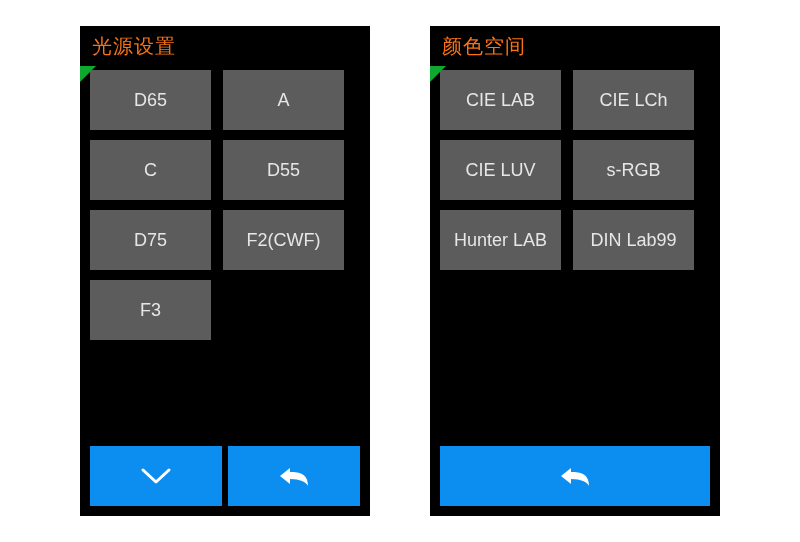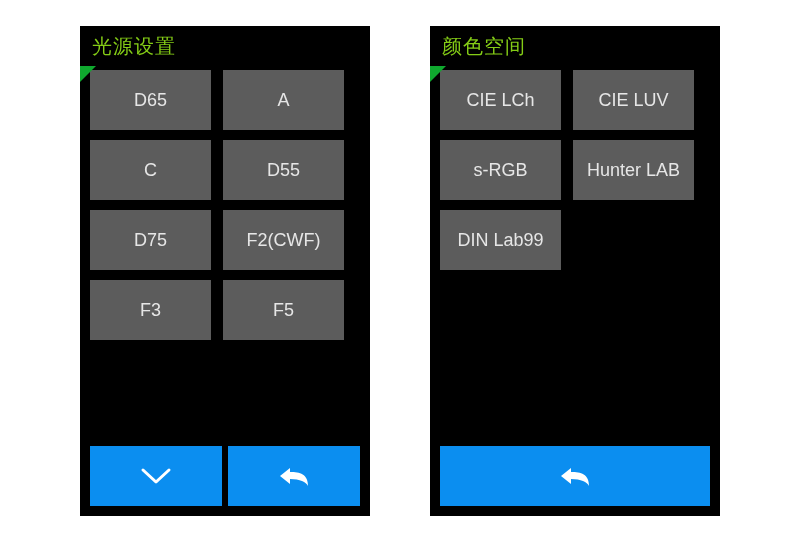--- a/index.html
+++ b/index.html
@@ -26,21 +26,21 @@
     background: #000000;
     display: flex;
     flex-direction: column;
     position: relative;
   }
   .titlebar {
     height: 40px;
     display: flex;
     align-items: center;
     padding: 0 12px;
-    color: #84cc16;
+    color: #f97316;
     font-size: 20px;
     letter-spacing: 1px;
   }
   .content {
     flex: 1;
     position: relative;
     padding: 4px 26px 12px 10px;
   }
   .corner-marker {
     position: absolute;
@@ -111,23 +111,20 @@
           </div>
         <div class="cell">
             <span>D75</span>
           </div>
         <div class="cell">
             <span>F2(CWF)</span>
           </div>
         <div class="cell">
             <span>F3</span>
           </div>
-        <div class="cell">
-            <span>F5</span>
-          </div>
       </div>
     </div>
     <div class="footer">
       <div class="fbtn">
         <span>
           <svg width="34" height="20" viewBox="0 0 34 20">
               <polyline points="4,4 17,16 30,4" fill="none" stroke="#ffffff" stroke-width="3" stroke-linecap="round" stroke-linejoin="round"></polyline>
             </svg>
         </span>
       </div>
@@ -141,20 +138,23 @@
     </div>
   </div>
 
   <div class="device">
     <div class="titlebar">
       <span>颜色空间</span>
     </div>
     <div class="content">
       <div class="corner-marker"></div>
       <div class="grid">
+        <div class="cell">
+            <span>CIE LAB</span>
+          </div>
         <div class="cell">
             <span>CIE LCh</span>
           </div>
         <div class="cell">
             <span>CIE LUV</span>
           </div>
         <div class="cell">
             <span>s-RGB</span>
           </div>
         <div class="cell">

